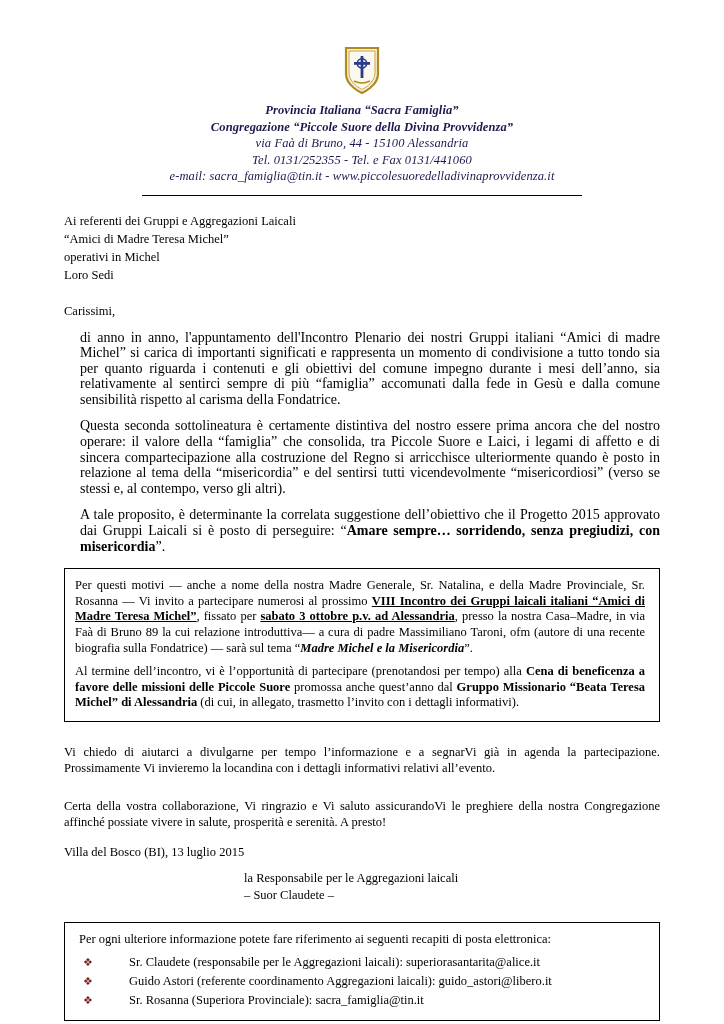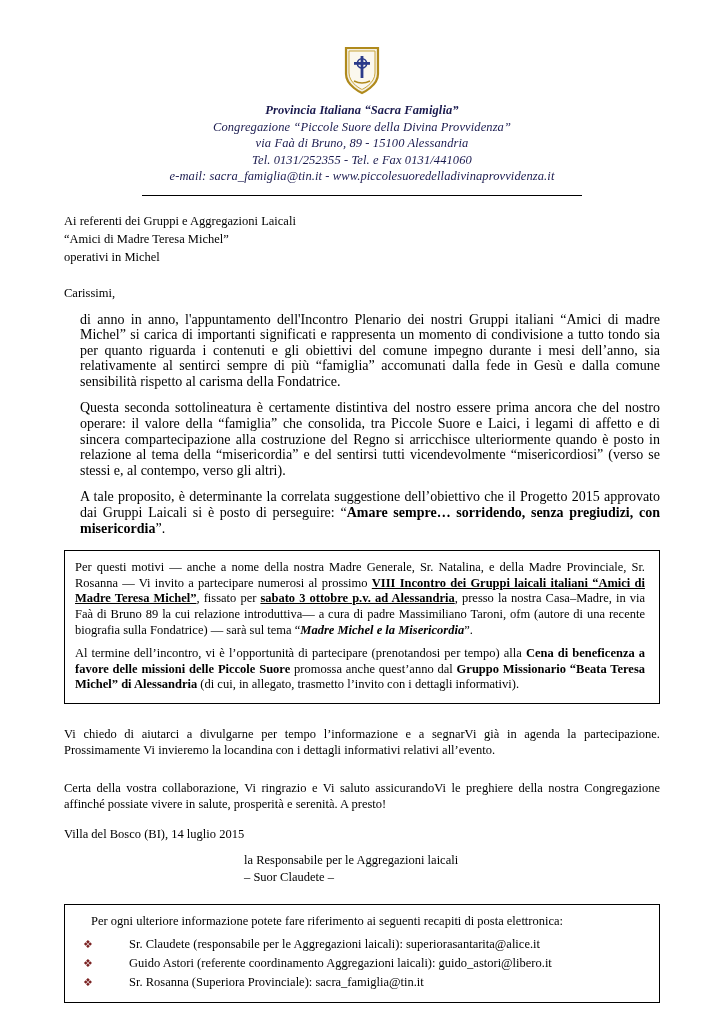--- a/index.html
+++ b/index.html
@@ -39,21 +39,21 @@
   .letterhead {
     text-align: center;
     font-family: "Liberation Serif", serif;
     font-style: italic;
     font-size: 12.5px;
     line-height: 16.5px;
     color: #1a1a4e;
     letter-spacing: .1px;
   }
   .letterhead .l1 { font-weight: bold; }
-  .letterhead .l2 { font-weight: normal; }
+  .letterhead .l2 { font-weight: bold; }
 
   .rule {
     border: none;
     border-top: 1px solid #000;
     width: 440px;
     margin: 10px auto 0 auto;
   }
 
   
   .addressee {
@@ -113,21 +113,21 @@
 
   
   .contacts {
     border: 1px solid #000;
     margin-top: 18px;
     padding: 8px 10px 10px 10px;
   }
   .contacts .intro {
     font-size: 12.5px;
     line-height: 16px;
-    margin: 0 0 6px 16px;
+    margin: 0 0 6px 4px;
   }
   .contact-row {
     display: flex;
     align-items: baseline;
     font-size: 12.5px;
     line-height: 19px;
   }
   .bullet {
     width: 54px;
     flex: 0 0 54px;
@@ -154,50 +154,51 @@
         <rect x="12" y="18" width="16" height="2.8" fill="#2b3b8a"></rect>
         <circle cx="20" cy="19.4" r="4.6" fill="none" stroke="#2b3b8a" stroke-width="1.6"></circle>
         <path d="M12 37 Q20 41 28 37" fill="none" stroke="#b08a1c" stroke-width="1.4"></path>
       </svg>
     </div>
   </div>
 
   <div class="letterhead">
     <div class="l1">Provincia Italiana “Sacra Famiglia”</div>
     <div class="l2">Congregazione “Piccole Suore della Divina Provvidenza”</div>
-    <div>via Faà di Bruno, 89 - 15100 Alessandria</div>
+    <div>via Faà di Bruno, 44 - 15100 Alessandria</div>
     <div>Tel. 0131/252355 - Tel. e Fax 0131/441060</div>
     <div>e-mail: sacra_famiglia@tin.it - www.piccolesuoredelladivinaprovvidenza.it</div>
   </div>
 
   <hr class="rule">
 
   <div class="addressee">
     <div>Ai referenti dei Gruppi e Aggregazioni Laicali</div>
     <div>“Amici di Madre Teresa Michel”</div>
     <div>operativi in Michel</div>
+    <div>Loro Sedi</div>
   </div>
 
   <div class="salutation">Carissimi,</div>
 
   <p class="body">di anno in anno, l'appuntamento dell'Incontro Plenario dei nostri Gruppi italiani “Amici di madre Michel” si carica di importanti significati e rappresenta un momento di condivisione a tutto tondo sia per quanto riguarda i contenuti e gli obiettivi del comune impegno durante i mesi dell’anno, sia relativamente al sentirci sempre di più “famiglia” accomunati dalla fede in Gesù e dalla comune sensibilità rispetto al carisma della Fondatrice.</p>
   <p class="body">Questa seconda sottolineatura è certamente distintiva del nostro essere prima ancora che del nostro operare: il valore della “famiglia” che consolida, tra Piccole Suore e Laici, i legami di affetto e di sincera compartecipazione alla costruzione del Regno si arricchisce ulteriormente quando è posto in relazione al tema della “misericordia” e del sentirsi tutti vicendevolmente “misericordiosi” (verso se stessi e, al contempo, verso gli altri).</p>
   <p class="body"><span>A tale proposito, è determinante la correlata suggestione dell’obiettivo che il Progetto 2015 approvato dai Gruppi Laicali si è posto di perseguire: “</span><span class="b">Amare sempre… sorridendo, senza pregiudizi, con misericordia</span><span>”.</span></p>
 
   <div class="box">
     <p><span>Per questi motivi — anche a nome della nostra Madre Generale, Sr. Natalina, e della Madre Provinciale, Sr. Rosanna — Vi invito a partecipare numerosi al prossimo </span><span class="u b">VIII Incontro dei Gruppi laicali italiani “Amici di Madre Teresa Michel”</span><span>, fissato per </span><span class="u b">sabato 3 ottobre p.v. ad Alessandria</span><span>, presso la nostra Casa–Madre, in via Faà di Bruno 89 la cui relazione introduttiva— a cura di padre Massimiliano Taroni, ofm (autore di una recente biografia sulla Fondatrice) — sarà sul tema “</span><span class="i b">Madre Michel e la Misericordia</span><span>”.</span></p>
     <p><span>Al termine dell’incontro, vi è l’opportunità di partecipare (prenotandosi per tempo) alla </span><span class="b">Cena di beneficenza a favore delle missioni delle Piccole Suore</span><span> promossa anche quest’anno dal </span><span class="b">Gruppo Missionario “Beata Teresa Michel” di Alessandria</span><span> (di cui, in allegato, trasmetto l’invito con i dettagli informativi).</span></p>
   </div>
 
   <div class="closing">
     <p>Vi chiedo di aiutarci a divulgarne per tempo l’informazione e a segnarVi già in agenda la partecipazione. Prossimamente Vi invieremo la locandina con i dettagli informativi relativi all’evento.</p>
     <p>Certa della vostra collaborazione, Vi ringrazio e Vi saluto assicurandoVi le preghiere della nostra Congregazione affinché possiate vivere in salute, prosperità e serenità. A presto!</p>
   </div>
 
-  <div class="place">Villa del Bosco (BI), 14 luglio 2015</div>
+  <div class="place">Villa del Bosco (BI), 13 luglio 2015</div>
 
   <div class="signature">
     <div>la Responsabile per le Aggregazioni laicali</div>
     <div>– Suor Claudete –</div>
   </div>
 
   <div class="contacts">
     <p class="intro">Per ogni ulteriore informazione potete fare riferimento ai seguenti recapiti di posta elettronica:</p>
 
     <div class="contact-row">

